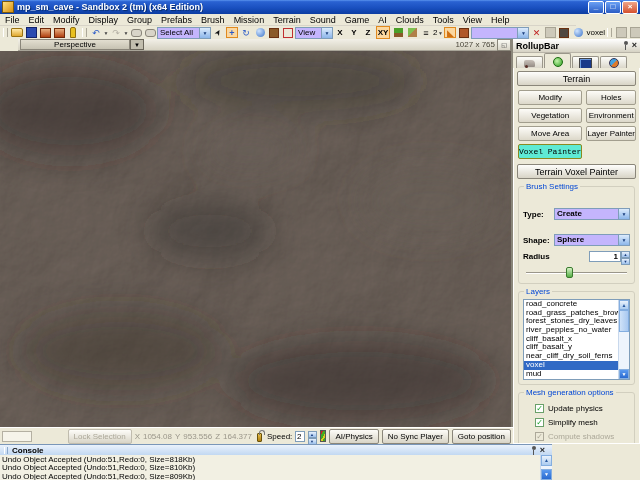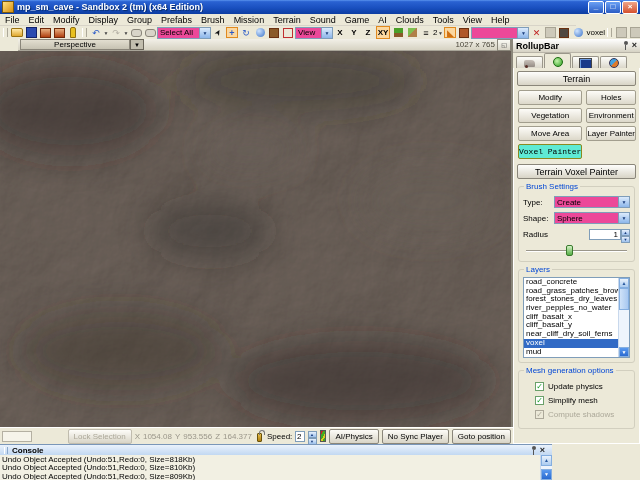--- a/index.html
+++ b/index.html
@@ -35,21 +35,21 @@
   .sh-folder{width:10px;height:7px;background:linear-gradient(#ffe9a8,#e0a830);border:1px solid #9a7210;border-radius:1px 2px 1px 1px;}
   .sh-floppy{width:9px;height:9px;background:#2a4ab0;border:1px solid #12226a;}
   .sh-export{width:9px;height:8px;background:linear-gradient(#e8b080,#b04010);border:1px solid #702808;}
   .sh-key{width:4px;height:9px;background:#e8c020;border:1px solid #907010;border-radius:2px 2px 0 0;}
   .sh-chain{width:9px;height:6px;border:1px solid #8a867a;border-radius:3px;background:#d8d4c8;}
   .sh-sphere{width:9px;height:9px;border-radius:50%;background:radial-gradient(circle at 3px 3px,#cfe4ff,#3a72c8);}
   .sh-flag{width:9px;height:9px;background:linear-gradient(180deg,#4aa028 55%,#8a5a28 55%);}
   .sh-flag2{width:9px;height:9px;background:linear-gradient(135deg,#7ec050 45%,#b08048 45%);}
   .sh-box{width:8px;height:8px;background:#b05828;border:1px solid #6a3010;}
   .sh-grayblock{width:9px;height:9px;background:#cdc9ba;border:1px solid #a8a494;}
-  .combo{height:12px;background:#ec4899;border:1px solid #7f9db9;display:flex;align-items:center;
+  .combo{height:12px;background:#c4b5fd;border:1px solid #7f9db9;display:flex;align-items:flex-start;
     font-size:8px;padding-left:2px;box-sizing:border-box;flex:none;}
   .combo .drop{margin-left:auto;width:10px;height:10px;border-left:1px solid #7f9db9;
     background:linear-gradient(#dcebfc,#8cb6ea);color:#1a3e7e;font-size:5px;
     display:flex;align-items:center;justify-content:center;}
   .axisbtn{width:12px;height:11px;display:flex;align-items:center;justify-content:center;
     font-size:8px;font-weight:bold;flex:none;margin:0 1px;}
   .axisbtn.active{background:#fbd8a0;border:1px solid #e08a20;}
   .voxel-lbl{font-size:8px;margin-left:1px;flex:none;}
   
   .vp-header{left:18px;top:39px;width:511px;height:12px;box-sizing:border-box;
@@ -90,21 +90,21 @@
   .rb-content{position:absolute;top:29px;bottom:0;left:0;right:0;background:#ece9d8;
     border:1px solid #fff;border-top:none;padding:3px 3px 0;box-sizing:border-box;overflow:hidden;}
   .hdr-btn{height:13px;background:linear-gradient(#fefefc,#d8d4c6);border:1px solid #8a867a;border-radius:2px;
     display:flex;align-items:center;justify-content:center;margin-bottom:4px;}
   .btn-grid{display:grid;grid-template-columns:1fr 1fr;gap:3px 4px;padding:0 1px;margin-bottom:5px;}
   .rb-btn{height:13px;background:linear-gradient(#fdfcf8,#dcd8ca);border:1px solid #a29e8e;border-radius:2px;
     font-size:8px;display:flex;align-items:center;justify-content:center;white-space:nowrap;}
   .rb-btn.sel{background:#5eead4;border-color:#8a8a20;font-family:Liberation Mono, monospace;}
   .group{border:1px solid #d2cfbf;border-radius:3px;margin:7px 1px 0;padding:7px 4px 4px;position:relative;}
   .group-label{position:absolute;top:-5px;left:5px;background:#ece9d8;padding:0 2px;color:#0046d5;font-size:8px;}
-  .form-row{display:flex;align-items:center;margin:2px 0 4px;font-size:8px;}
+  .form-row{display:flex;align-items:center;margin:14px 0 4px;font-size:8px;font-weight:bold;}
   .form-row .lbl{width:31px;flex:none;}
   .form-row .combo{flex:1;}
   .numbox{width:32px;height:11px;background:#fff;border:1px solid #7f9db9;box-sizing:border-box;
     text-align:right;padding-right:2px;font-size:8px;line-height:10px;}
   .spinner{width:9px;height:11px;display:flex;flex-direction:column;flex:none;}
   .spin-btn{flex:1;background:linear-gradient(#e6f0fc,#9cc0ec);border:1px solid #7f9db9;font-size:4px;
     display:flex;align-items:center;justify-content:center;color:#1a3e7e;}
   .slider{height:13px;margin:1px 1px 0;position:relative;}
   .slider-track{position:absolute;top:6px;left:2px;right:2px;height:1px;background:#9a968a;border-bottom:1px solid #fff;}
   .slider-thumb{position:absolute;top:1px;left:40%;width:7px;height:11px;border-radius:2px;

